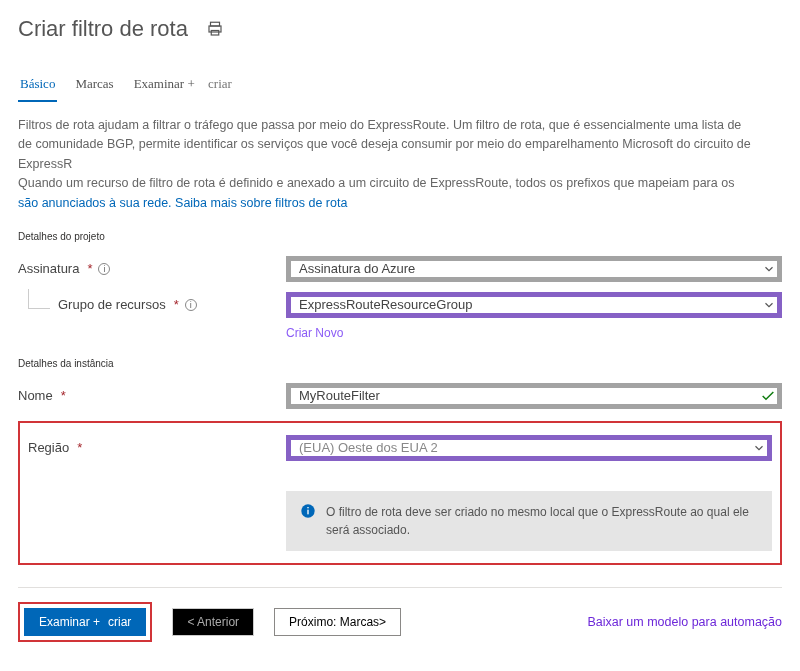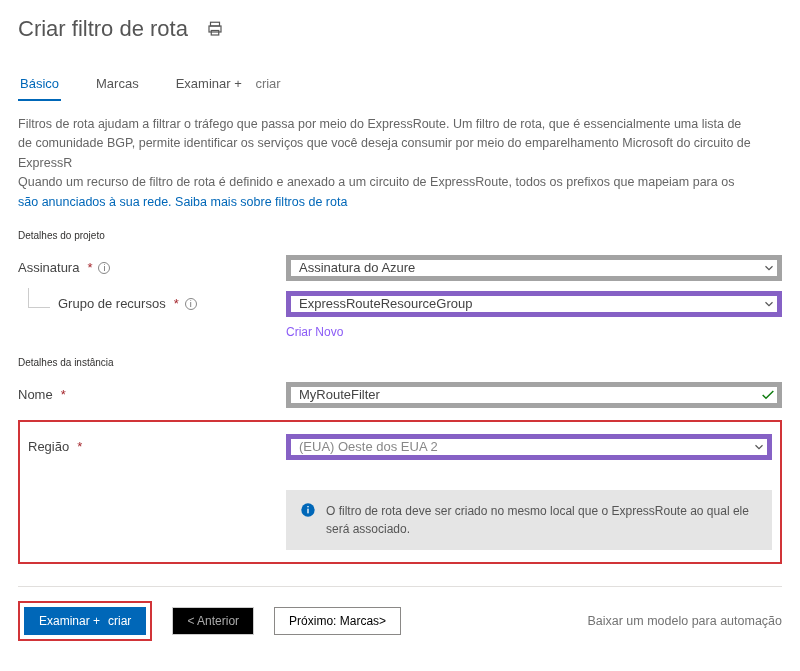--- a/index.html
+++ b/index.html
@@ -8,21 +8,21 @@
     padding: 16px 18px;
     font-family: "Segoe UI", Arial, sans-serif;
     font-size: 13px;
     color: #323130;
     width: 800px;
     background: #fff;
   }
   .title-row { display:flex; align-items:center; gap:18px; margin-bottom:28px; }
   .page-title { font-size: 22px; font-weight: 400; color:#555; }
   .print-icon { width:18px; height:18px; color:#555; cursor:pointer; }
-  .tabs { display:flex; gap:19px; margin-bottom:2px; }
+  .tabs { display:flex; gap:2px; margin-bottom:2px;font-family:Liberation Serif, serif; }
   .tab { padding:6px 2px 8px 2px; margin-right:14px; font-size:13px; color:#555; cursor:pointer; }
   .tab.active { color:#0067b8; border-bottom:2px solid #0067b8; }
   .tab .criar { color:#777; margin-left:10px; }
   .desc { font-size:12.5px; color:#666; line-height:1.55; margin:14px 0 6px 0; }
   .desc .link { color:#0067b8; cursor:pointer; }
   .section-head { font-size:10px; color:#323130; margin:18px 0 12px 0; }
   .row { display:flex; align-items:center; min-height:30px; margin-bottom:6px; }
   .label-col { width:268px; display:flex; align-items:center; gap:6px; color:#444; font-size:13px; }
   .label-col.indent { padding-left:40px; position:relative; }
   .indent-line { position:absolute; left:10px; top:-8px; width:22px; height:20px; border-left:1px solid #ccc; border-bottom:1px solid #ccc; }
@@ -42,21 +42,21 @@
   .info-banner { display:flex; gap:10px; background:#e5e5e5; padding:12px 14px; margin:28px 0 0 268px; font-size:12px; color:#555; line-height:1.5; }
   .info-circle { width:16px; height:16px; flex:0 0 16px; }
   .footer-sep { border-top:1px solid #e1dfdd; margin:22px 0 14px 0; }
   .footer { display:flex; align-items:center; gap:20px; }
   .btn { height:28px; padding:0 14px; font-size:12px; border:1px solid #8a8886; background:#fff; display:inline-flex; align-items:center; justify-content:center; cursor:pointer; }
   .btn.primary { background:#0067b8; border-color:#0067b8; color:#fff; }
   .btn.disabled { color:#aaa; border-color:#ccc; background:#000000; cursor:default; }
   .btn .criar2 { margin-left:8px; }
   .primary-wrap { border:2px solid #d13438; padding:4px; display:inline-block; }
   .spacer { flex:1; }
-  .dl-link { color:#737373; font-size:12.5px; cursor:pointer; }
+  .dl-link { color:#6d28d9; font-size:12.5px; cursor:pointer; }
 </style>
 </head>
 <body>
 
 <div class="title-row">
   <div class="page-title">Criar filtro de rota</div>
   <svg class="print-icon" viewBox="0 0 24 24" fill="none" stroke="currentColor" stroke-width="1.6">
     <rect x="6" y="3" width="12" height="5"></rect>
       <rect x="4" y="8" width="16" height="8"></rect>
       <rect x="7" y="14" width="10" height="6"></rect>

